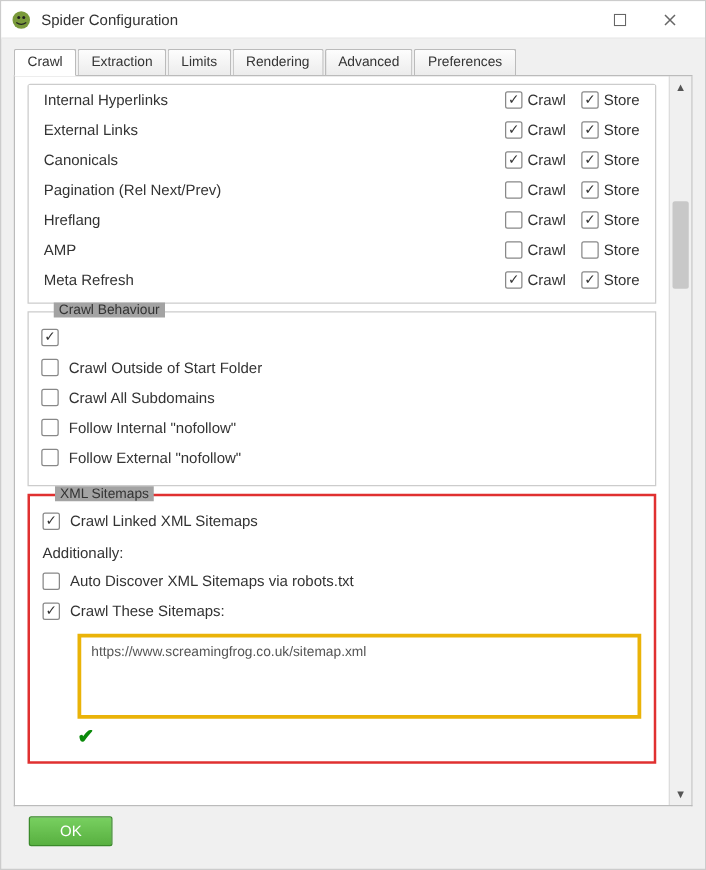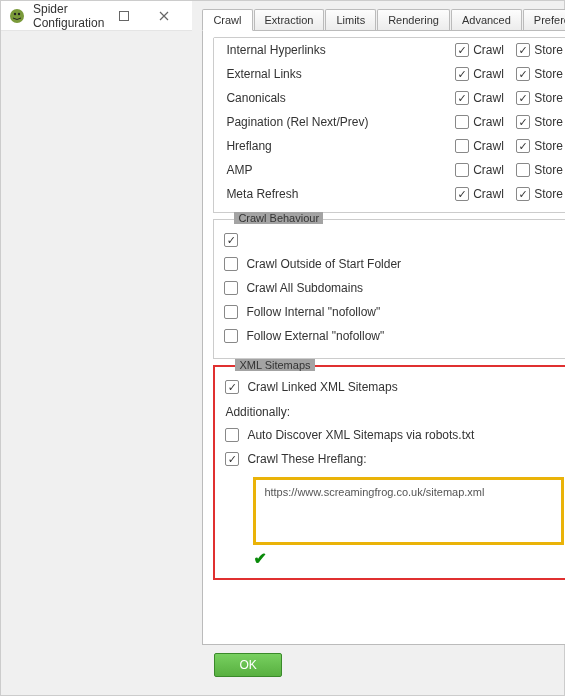--- a/index.html
+++ b/index.html
@@ -1,17 +1,17 @@
 <!DOCTYPE html>
 <html><head>
 <meta charset="utf-8">
 <style>
 * { box-sizing: border-box; margin: 0; padding: 0; }
 body { font-family: "Segoe UI", Tahoma, sans-serif; font-size: 12px; background: #fff; color: #333; }
-.window { width: 565px; height: 696px; border: 1px solid #ccc; display: flex; flex-direction: row; background: #f0f0f0; }
+.window { width: 565px; height: 696px; border: 1px solid #ccc; display: flex; flex-direction: column; background: #f0f0f0; }
 .titlebar { height: 30px; display: flex; align-items: center; padding: 0 8px; background: #fff; border-bottom: 1px solid #e5e5e5; }
 .titlebar .icon { width: 16px; height: 16px; margin-right: 8px; }
 .titlebar .title { flex: 1; font-size: 12px; }
 .titlebar .winbtn { width: 40px; height: 28px; display: flex; align-items: center; justify-content: center; color: #666; }
 .content { flex: 1; padding: 8px 10px 10px 10px; display: flex; flex-direction: column; position: relative; }
 .tabs { display: flex; border-bottom: 1px solid #bbb; position: relative; z-index: 2; }
 .tab { padding: 4px 10px; border: 1px solid #bbb; border-bottom: none; background: linear-gradient(#fdfdfd,#ececec); margin-right: 1px; cursor: pointer; border-radius: 2px 2px 0 0; font-size: 11px; }
 .tab.active { background: #fff; border-bottom: 1px solid #fff; margin-bottom: -1px; font-weight: 500; }
 .scrollwrap { flex: 1; display: flex; border: 1px solid #bbb; border-top: none; background: #fff; }
 .scroll { flex: 1; overflow-y: auto; padding: 6px 6px 6px 6px; border-radius: 29px; }
@@ -193,21 +193,21 @@
 
           <div class="addl">Additionally:</div>
 
           <div class="opt">
             <span id="cb-auto" class="cb"></span>
             <span>Auto Discover XML Sitemaps via robots.txt</span>
           </div>
 
           <div class="opt">
             <span id="cb-these" class="cb checked"></span>
-            <span>Crawl These Hreflang:</span>
+            <span>Crawl These Sitemaps:</span>
           </div>
 
           <div class="sitemap-text">https://www.screamingfrog.co.uk/sitemap.xml</div>
           <div class="sitemap-valid">
             <span class="check">✔</span>
           </div>
         </div>
       </div>
 
       <div class="scrollbar">

